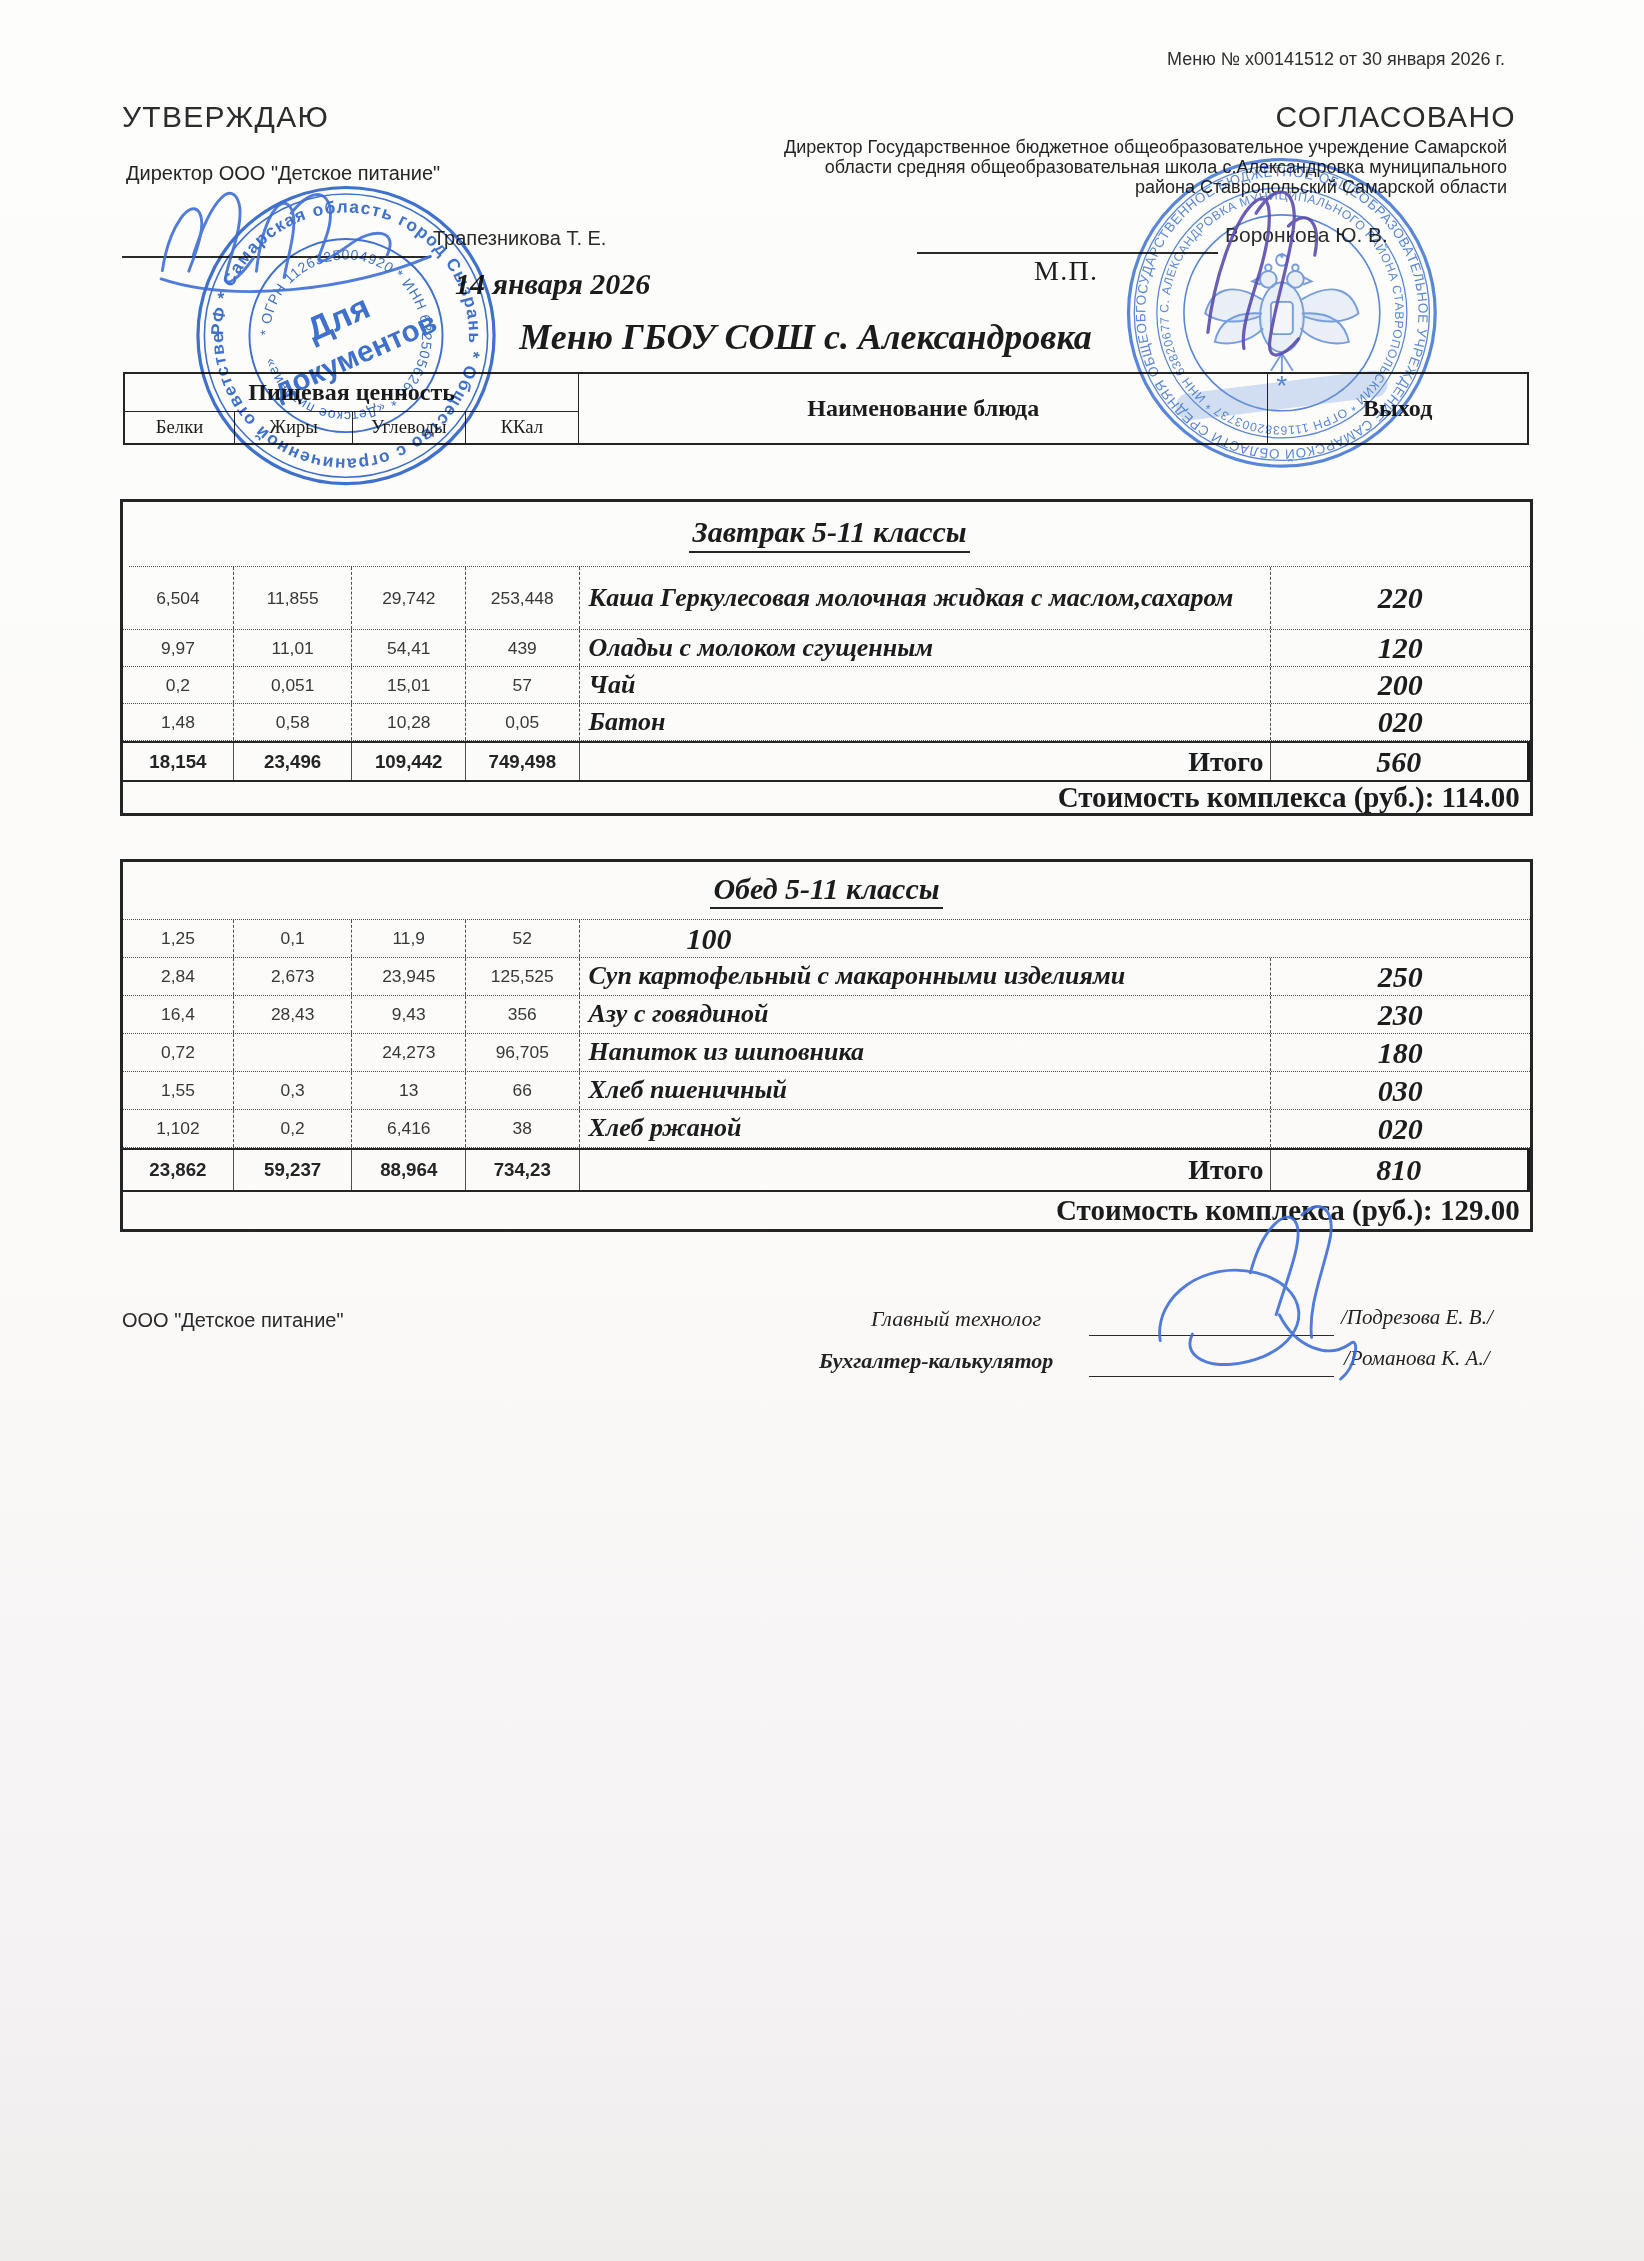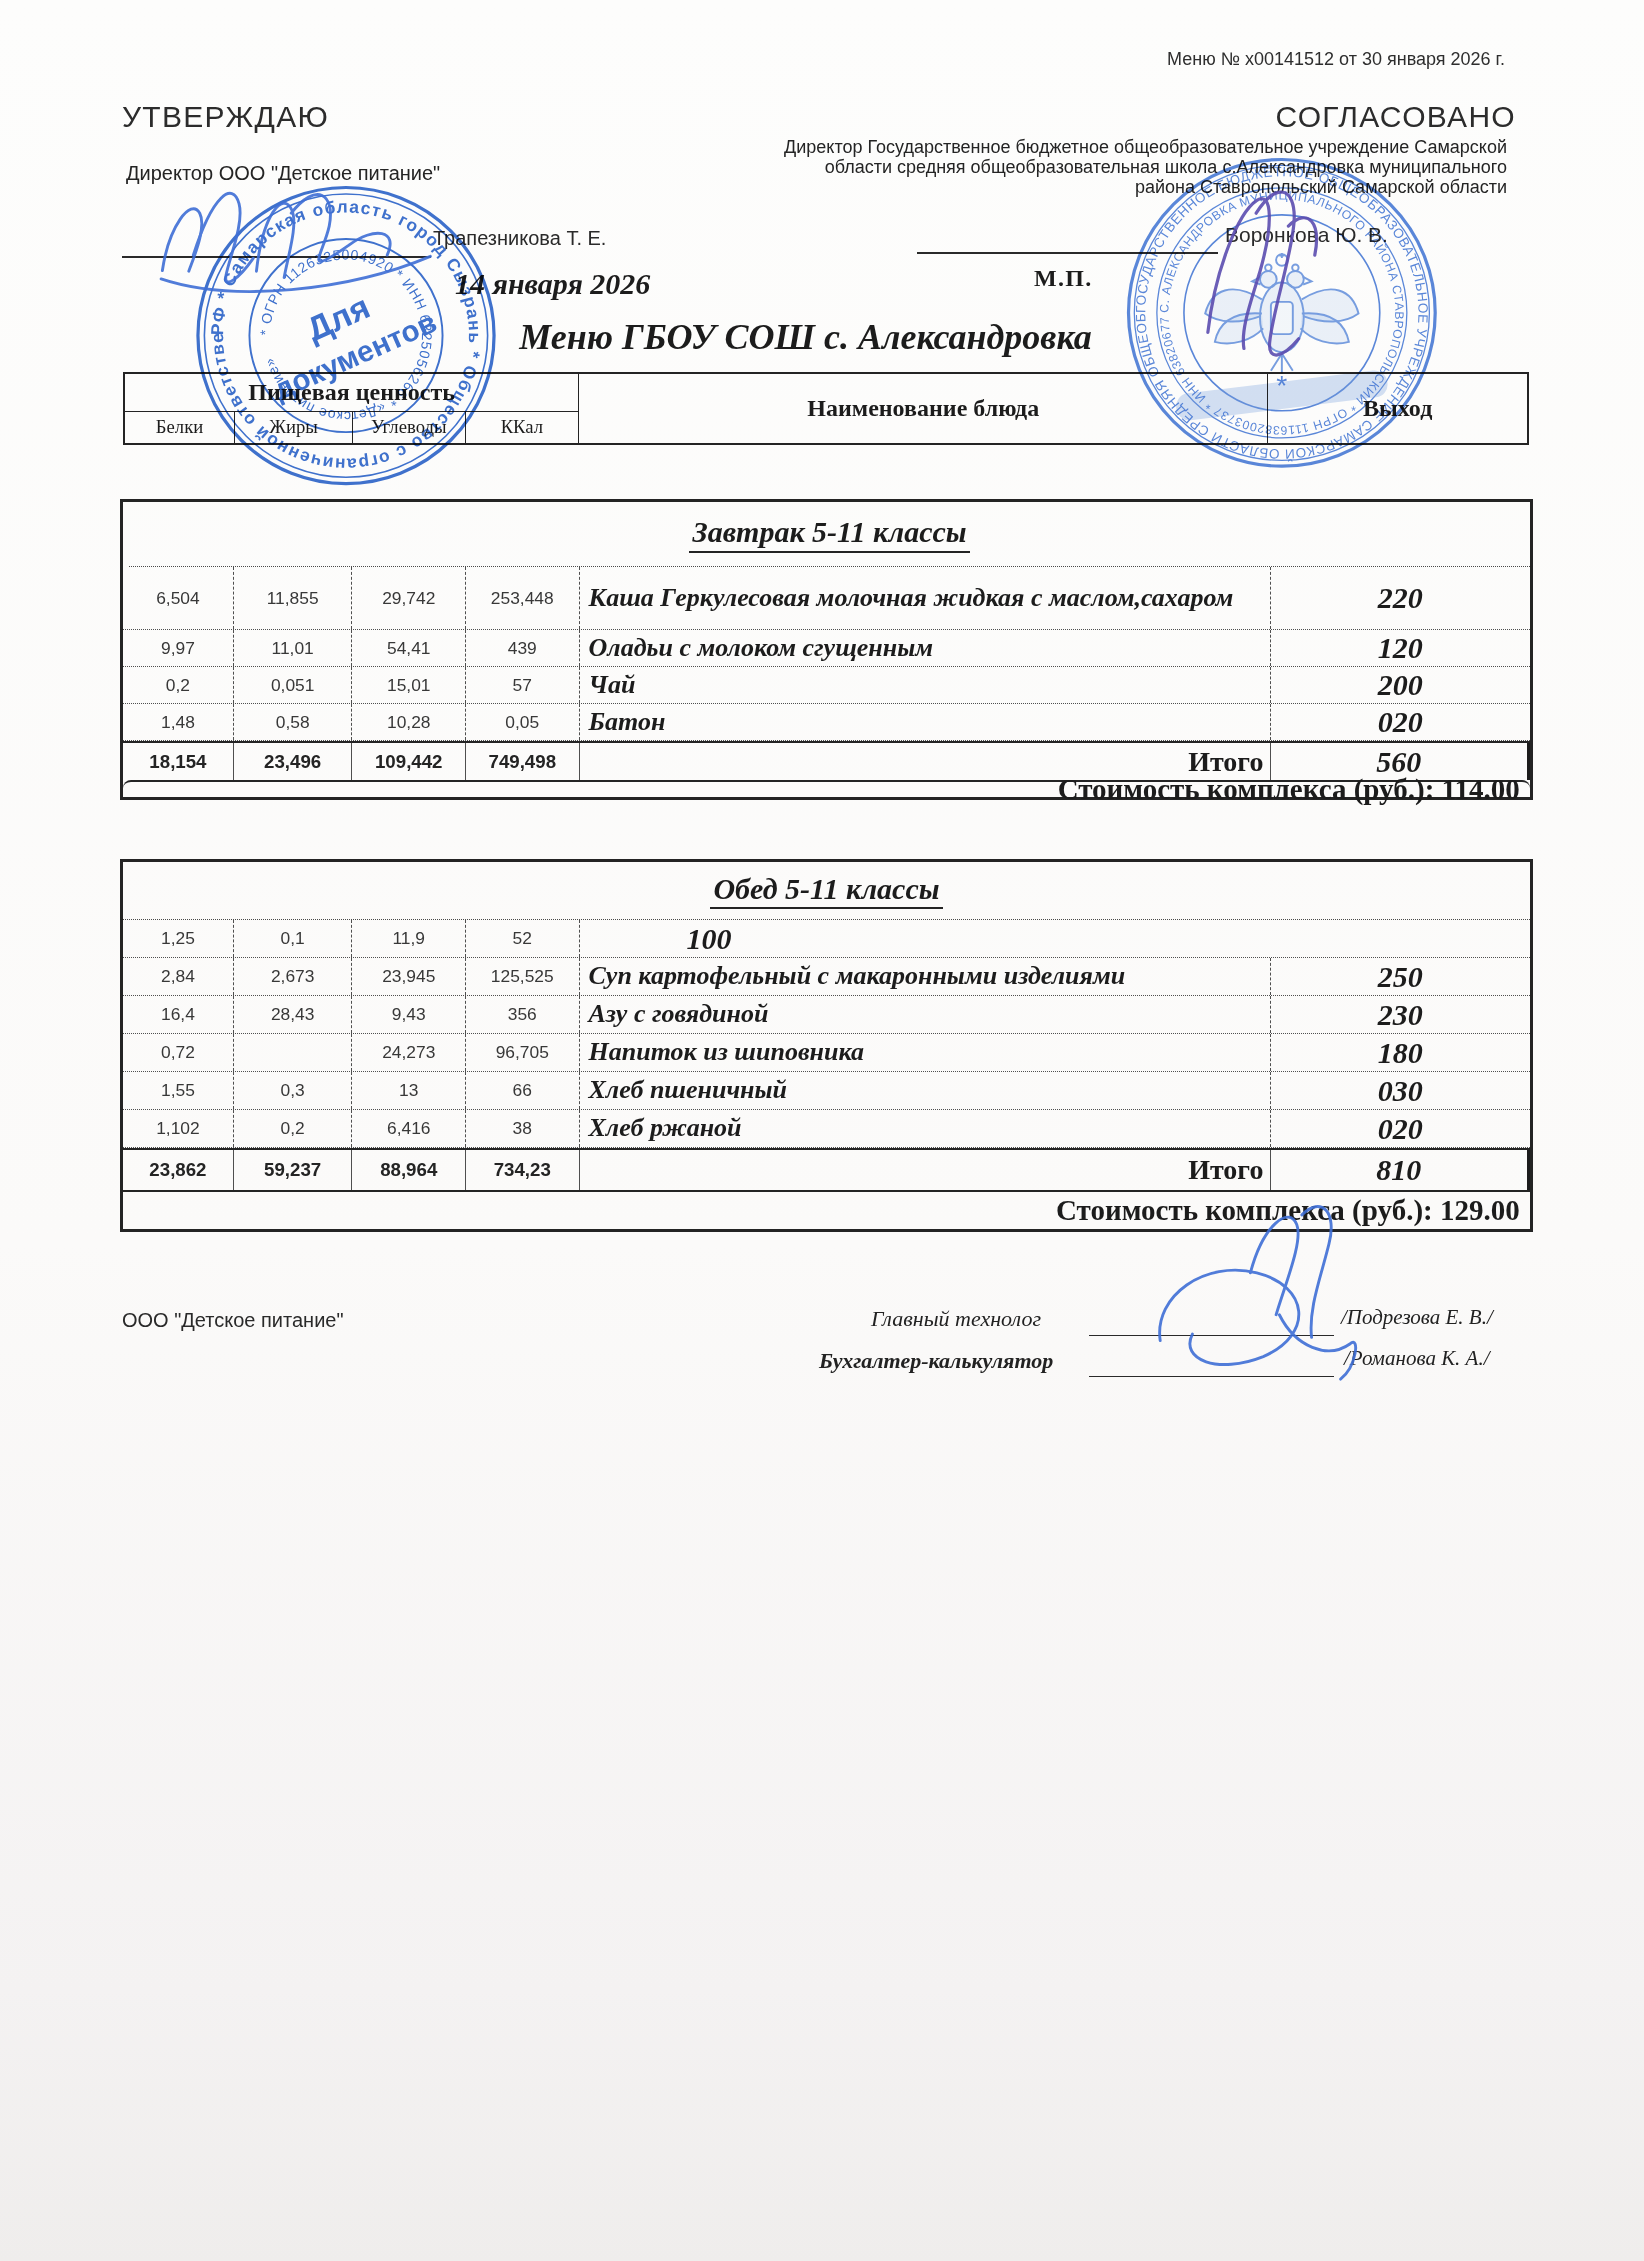--- a/index.html
+++ b/index.html
@@ -11,21 +11,21 @@
   .abs{position:absolute;}
   .sans{font-family:"Liberation Sans",sans-serif;}
   .top-note{top:49px;right:139px;font-size:18px;color:#2e2e2e;}
   .approve-title{left:122px;top:100px;font-size:30px;letter-spacing:1.3px;color:#2c2c2c;}
   .agree-title{top:100px;right:128px;font-size:30px;letter-spacing:1.3px;color:#2c2c2c;}
   .agree-block{top:138px;right:137px;width:837px;text-align:right;font-size:18px;line-height:1.1;color:#242424;}
   .dir-left{left:126px;top:162px;font-size:20px;color:#242424;}
   .sig-line{border-top:2.6px solid #2a2a2a;height:0;}
   .name{font-size:20px;color:#2a2a2a;}
   .date-line{left:455px;top:267px;font-size:30px;font-weight:bold;font-style:italic;}
-  .mp{left:1034px;top:265px;font-size:24px;font-weight:bold;letter-spacing:1.3px;}
+  .mp{left:1034px;top:255px;font-size:28px;font-weight:normal;letter-spacing:1.3px;}
   .doc-title{left:464px;top:316px;width:683px;text-align:center;font-size:36px;font-weight:bold;font-style:italic;}
   
   .headtable{left:123px;top:372px;width:1406px;height:73px;border:2.6px solid #242424;display:flex;box-sizing:border-box;background:transparent;}
   .ht-left{width:32.4%;display:flex;flex-direction:column;border-right:1.9px solid #242424;box-sizing:border-box;}
   .ht-left-top{height:55%;border-bottom:1.9px solid #242424;display:flex;align-items:center;justify-content:center;font-weight:bold;font-size:24px;box-sizing:border-box;}
   .ht-left-bottom{flex:1;display:flex;}
   .ht-sub{border-right:1.3px solid #242424;display:flex;align-items:center;justify-content:center;font-size:18.7px;box-sizing:border-box;}
   .ht-sub:last-child{border-right:none;}
   .ht-sub.s1{width:24.3%}.ht-sub.s2{width:26%}.ht-sub.s3{width:24.85%}.ht-sub.s4{width:24.85%}
   .ht-mid{width:49.15%;border-right:1.9px solid #242424;display:flex;align-items:center;justify-content:center;font-weight:bold;font-size:24px;box-sizing:border-box;}
@@ -136,21 +136,21 @@
       <div class="c c6 out">020</div>
     </div>
     <div class="tr total" style="height:37px;">
       <div class="c c1 num">18,154</div>
       <div class="c c2 num">23,496</div>
       <div class="c c3 num">109,442</div>
       <div class="c c4 num">749,498</div>
       <div class="c c5">Итого</div>
       <div class="c c6 out">560</div>
     </div>
-    <div class="cost-row" style="height:17px;border-radius:8px;">Стоимость комплекса (руб.): 114.00</div>
+    <div class="cost-row" style="height:33px;">Стоимость комплекса (руб.): 114.00</div>
   </div>
 
   <div class="abs menu-table" style="top:859px;">
     <div class="sec-title" style="height:57px;">
       <span>Обед 5-11 классы</span>
     </div>
     <div class="tr" style="height:37px;">
       <div class="c c1 num">1,25</div>
       <div class="c c2 num">0,1</div>
       <div class="c c3 num">11,9</div>

